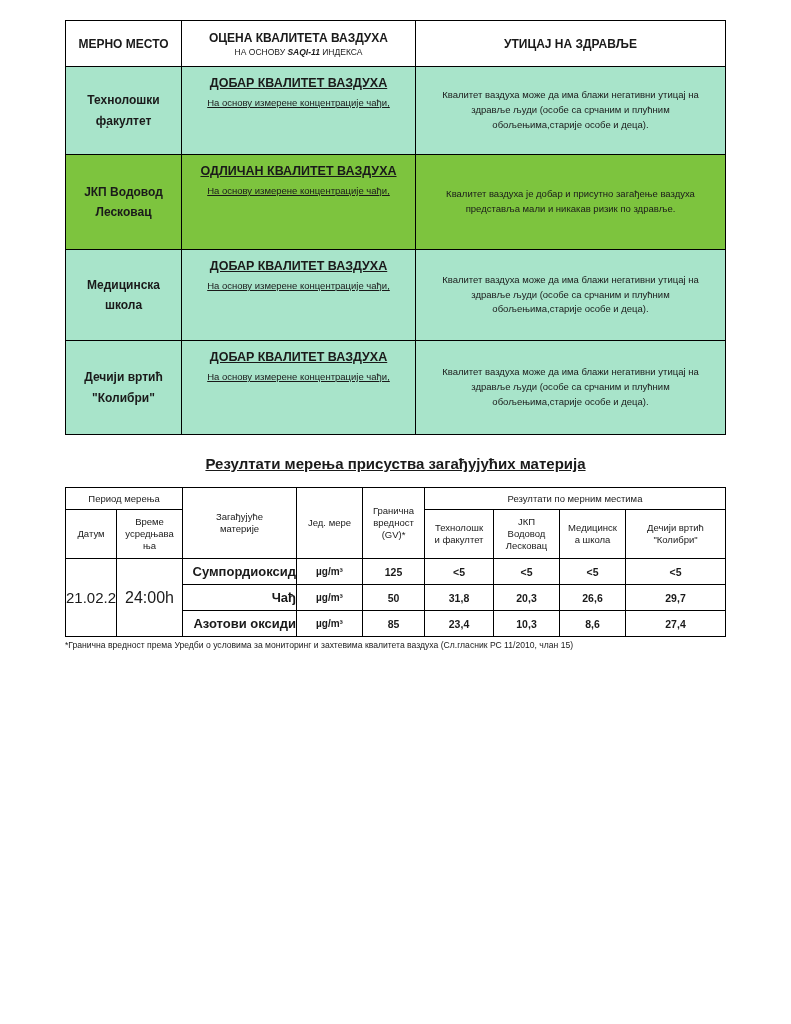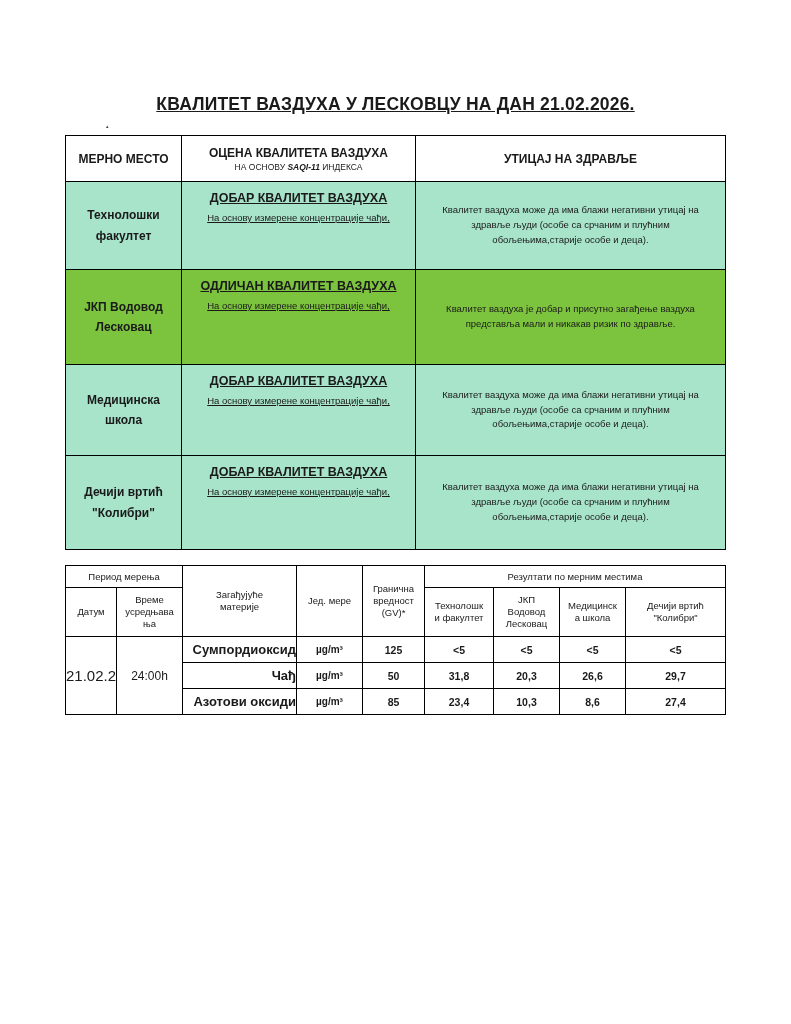--- a/index.html
+++ b/index.html
@@ -38,30 +38,29 @@
   .t2 { width:660px; margin:15px 0 0 65px; }
   .t2 td { text-align:center; vertical-align:middle; font-size:9.5px; }
   .t2 .h { white-space:pre-line; line-height:1.25; }
   .t2 .hA { height:22px; }
   .t2 .hB { height:49px; }
   .t2 .drow { height:26px; }
   .t2 .pollutant { text-align:right; padding-left:6px; font-weight:bold; font-size:13px; }
   .t2 .val { font-weight:bold; font-size:10.5px; }
   .t2 .unit { font-weight:bold; font-size:10px; }
   .t2 .datecell { font-size:15px; }
-  .t2 .timecell { font-size:12px; }
+  .t2 .timecell { font-size:16px; }
 
   .footnote { margin:3px 0 0 65px; font-size:8.6px; }
 </style>
 </head>
 <body>
 
 <div class="page">
 
-  <div class="doc-title">КВАЛИТЕТ ВАЗДУХА У ЛЕСКОВЦУ НА ДАН 21.02.2026.</div>
   <div class="stray-mark">▴</div>
 
   <table class="t1">
     <colgroup>
         <col style="width:116px">
         <col style="width:234px">
         <col style="width:310px">
       </colgroup>
     <tbody>
         <tr class="hdr-row">
@@ -108,20 +107,21 @@
 "Колибри"</td>
       <td class="assess">
         <div class="rating">ДОБАР КВАЛИТЕТ ВАЗДУХА</div>
         <div class="basis">На основу измерене концентрације чађи,</div>
       </td>
       <td class="impact">Квалитет ваздуха може да има блажи негативни утицај на здравље људи (особе са срчаним и плућним обољењима,старије особе и деца).</td>
     </tr>
   </tbody>
     </table>
 
+  <div class="sec2-title">Резултати мерења присуства загађујућих материја</div>
 
   <table class="t2">
     <colgroup>
       <col style="width:51px">
         <col style="width:66px">
         <col style="width:114px">
       <col style="width:66px">
         <col style="width:62px">
         <col style="width:69px">
       <col style="width:66px">
@@ -179,14 +179,15 @@
       <td class="unit">µg/m³</td>
       <td class="val">85</td>
       <td class="val">23,4</td>
       <td class="val">10,3</td>
       <td class="val">8,6</td>
       <td class="val">27,4</td>
     </tr>
   </tbody>
     </table>
 
+  <div class="footnote">*Гранична вредност према Уредби о условима за мониторинг и захтевима квалитета ваздуха (Сл.гласник РС 11/2010, члан 15)</div>
 
 </div>
 
 </body></html>

